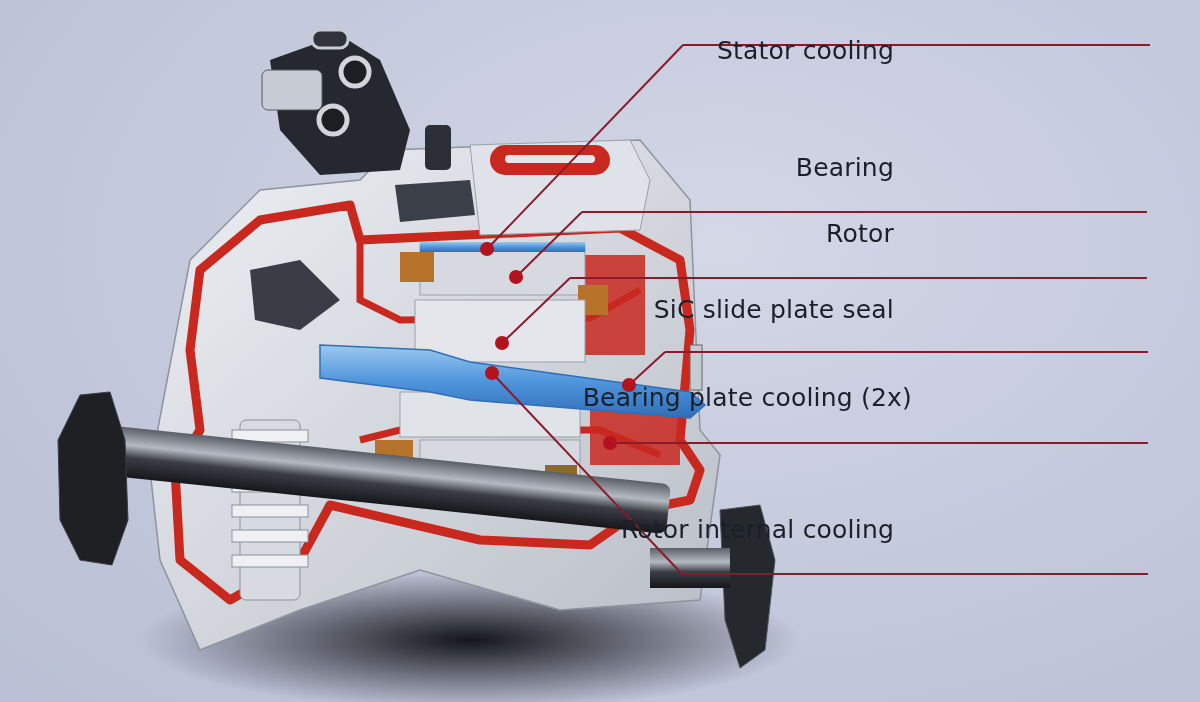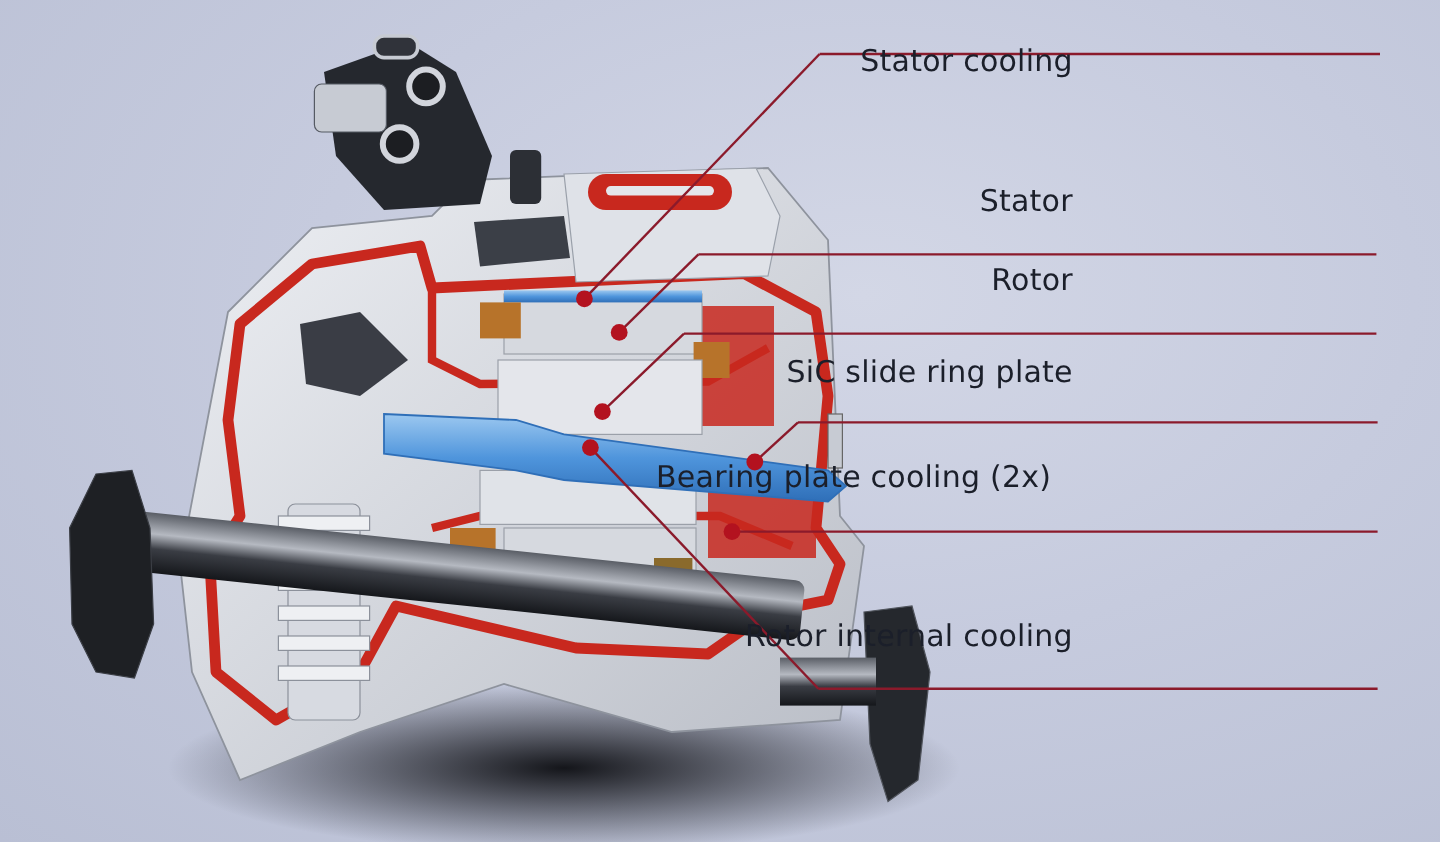--- a/index.html
+++ b/index.html
@@ -140,18 +140,18 @@
         </g>
         <g>
           <line x1="682" y1="574" x2="1148" y2="574" stroke="#8b1a2b" stroke-width="2"></line>
           <line x1="682" y1="574" x2="492" y2="373" stroke="#8b1a2b" stroke-width="2"></line>
           <circle cx="492" cy="373" r="7" fill="#b3121f"></circle>
         </g>
       </g>
   </svg>
 
   <div class="label" style="right: 58px; top: 38px;">Stator cooling</div>
-  <div class="label" style="right: 58px; top: 155px;">Stator</div>
+  <div class="label" style="right: 58px; top: 155px;">Bearing</div>
   <div class="label" style="right: 58px; top: 221px;">Rotor</div>
-  <div class="label" style="right: 58px; top: 297px;">SiC slide ring plate</div>
-  <div class="label" style="right: 76px; top: 385px;">Bearing plate cooling (2x)</div>
+  <div class="label" style="right: 58px; top: 297px;">SiC slide plate seal</div>
+  <div class="label" style="right: 40px; top: 385px;">Bearing plate cooling (2x)</div>
   <div class="label" style="right: 58px; top: 517px; margin-left: 25px;">Rotor internal cooling</div>
 </div>
 
 </body></html>

